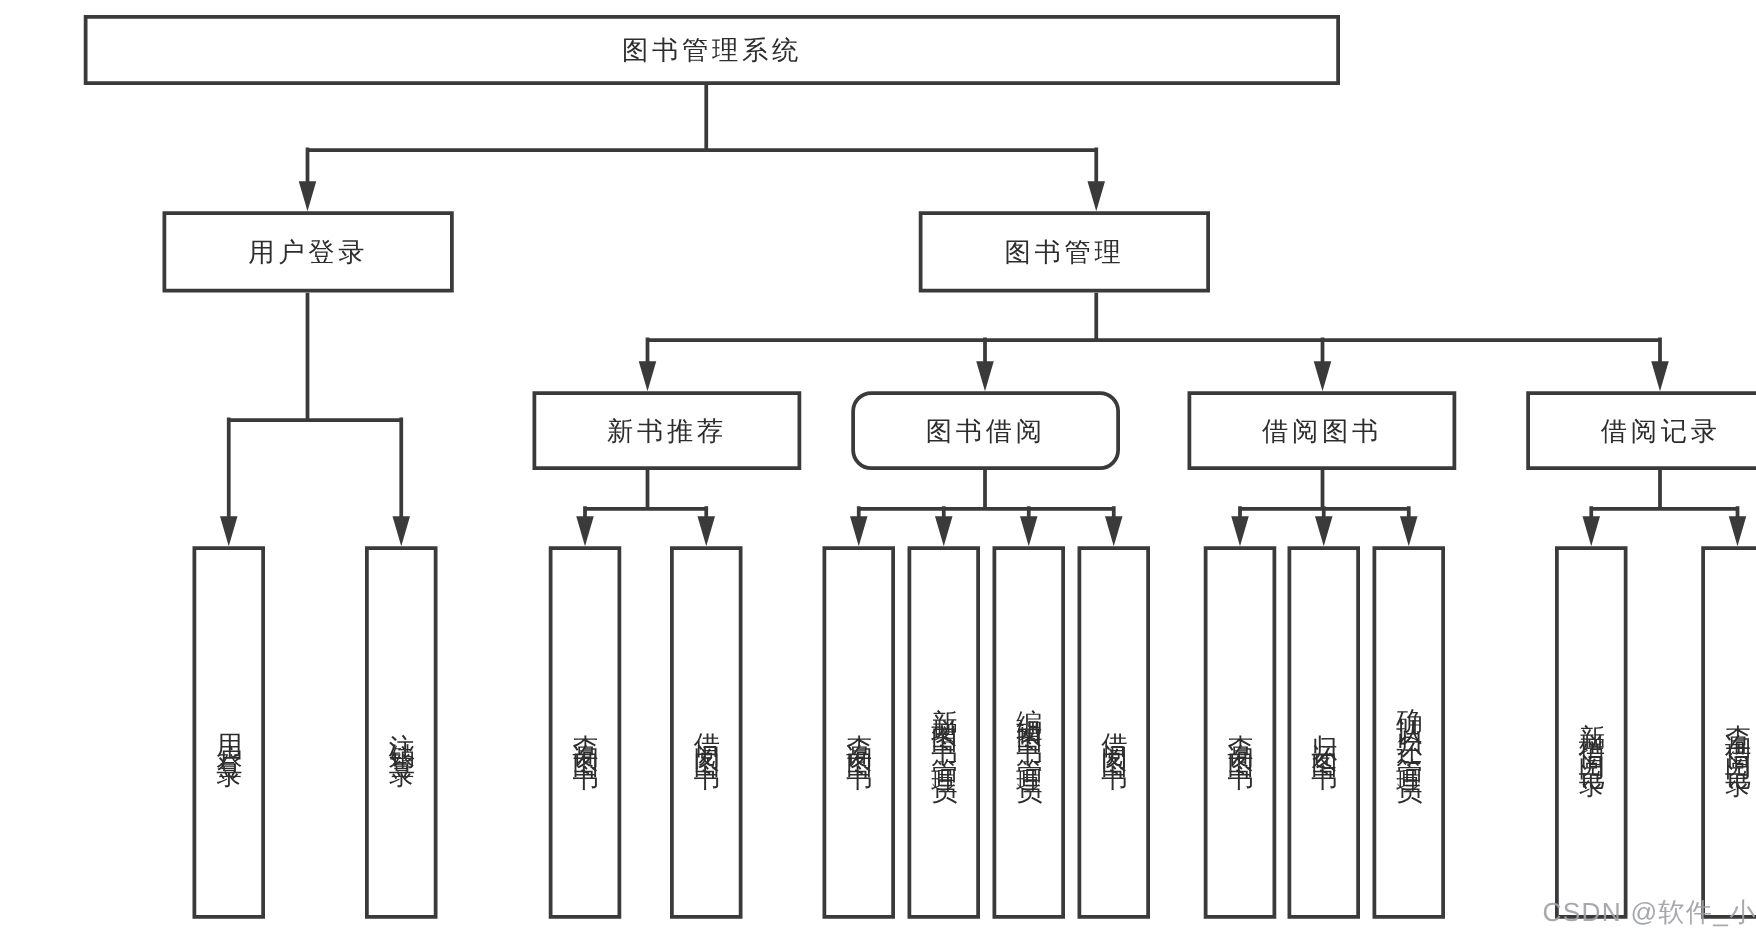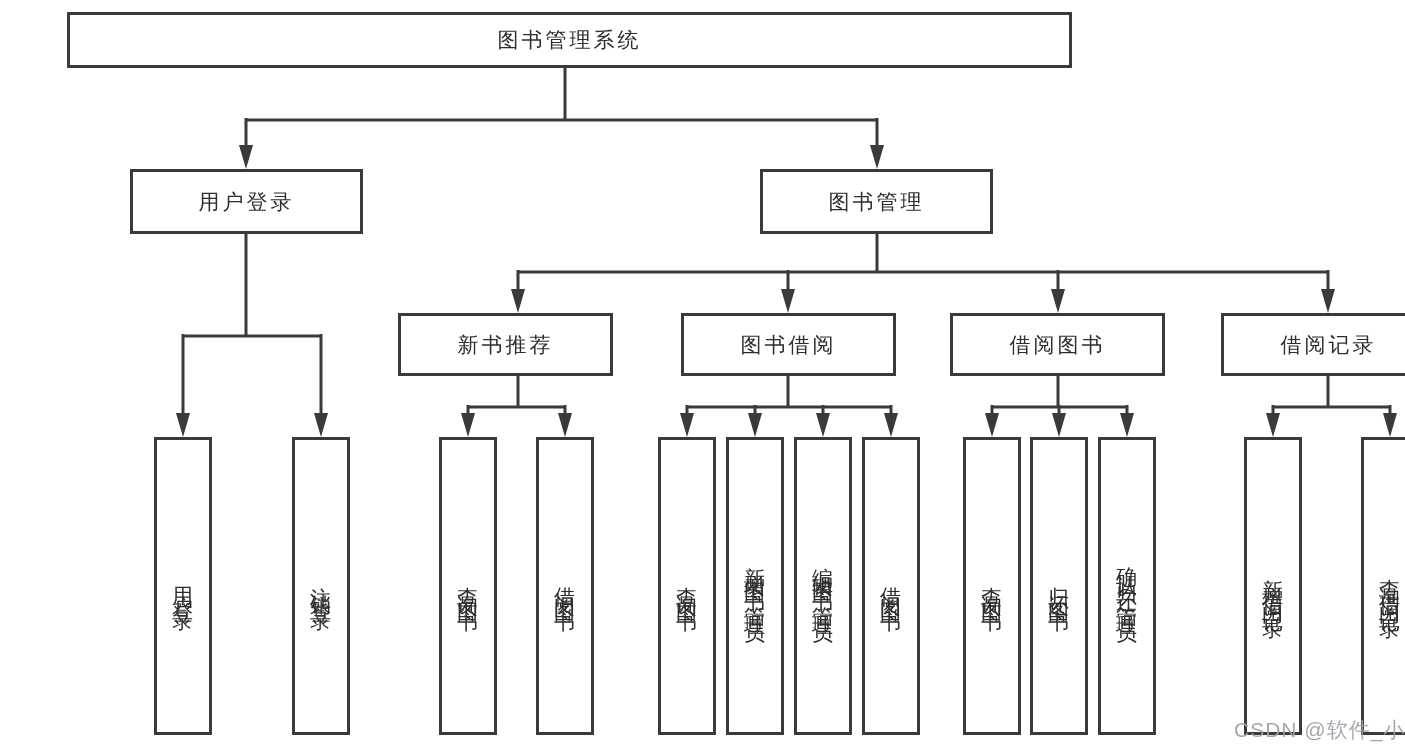--- a/index.html
+++ b/index.html
@@ -101,24 +101,24 @@
       <polygon points="1004,413 1018,413 1011,437"></polygon>
       <polygon points="1072,413 1086,413 1079,437"></polygon>
       <polygon points="1218,413 1232,413 1225,437"></polygon>
       <polygon points="1335,413 1349,413 1342,437"></polygon>
     </g>
   </svg>
 
   <div class="node" style="left:19px; top:12px; width:1005px; height:56px;">图书管理系统</div>
 
   <div class="node lvl2" style="left:82px;">用户登录</div>
-  <div class="node lvl2" style="left:712px;">图书管理</div>
+  <div class="node lvl2" style="left:687px;">图书管理</div>
 
-  <div class="node lvl3" style="left:350px;">新书推荐</div>
-  <div class="node lvl3" style="left:633px;">图书借阅</div>
+  <div class="node lvl3" style="left:378px;">新书推荐</div>
+  <div class="node lvl3" style="left:633px;border-radius:16px;">图书借阅</div>
   <div class="node lvl3" style="left:902px;">借阅图书</div>
   <div class="node lvl3" style="left:1173px;">借阅记录</div>
 
   <div class="node leaf" style="left:106px;">
     <span class="vtext">用户登录</span>
   </div>
   <div class="node leaf" style="left:244px;">
     <span class="vtext">注销登录</span>
   </div>
 

